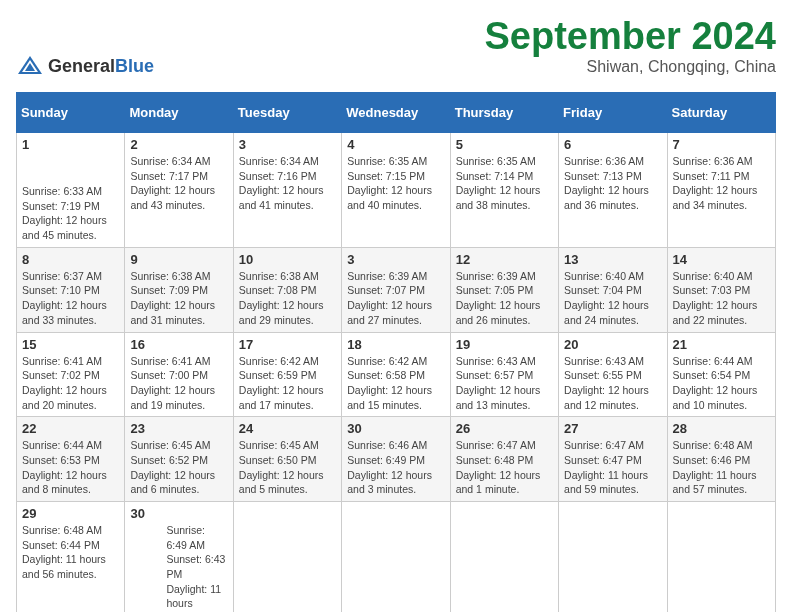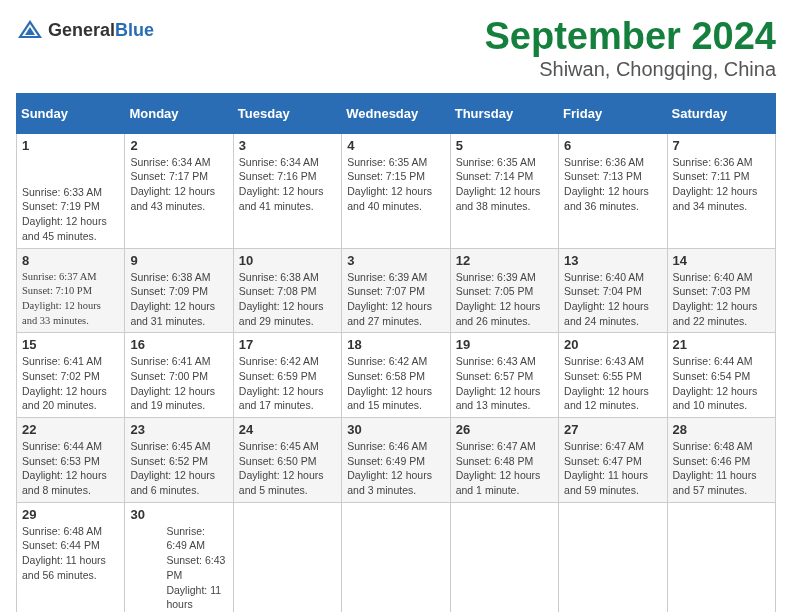--- a/index.html
+++ b/index.html
@@ -13,20 +13,21 @@
     .header {
       display: flex;
       justify-content: space-between;
       align-items: flex-start;
       margin-bottom: 12px;
     }
     .logo {
       display: flex;
       align-items: center;
       gap: 4px;
+      margin-top: 36px;
     }
     .logo-text-general {
       font-size: 18px;
       font-weight: bold;
       color: #333;
       line-height: 1;
     }
     .logo-text-blue {
       font-size: 18px;
       font-weight: bold;
@@ -40,21 +41,21 @@
     .title-block {
       text-align: right;
     }
     .title-block h1 {
       font-size: 38px;
       font-weight: bold;
       color: #15803d;
       line-height: 1.1;
     }
     .title-block h2 {
-      font-size: 20px;
+      font-size: 16px;
       font-weight: normal;
       color: #555;
     }
     table {
       width: 100%;
       border-collapse: collapse;
       font-size: 11px;
     }
     thead tr th {
       background-color: #2a6db5;
@@ -172,21 +173,21 @@
           <span class="day-num">7</span>
           <div class="day-info" style="white-space: pre-line;">Sunrise: 6:36 AM
 Sunset: 7:11 PM
 Daylight: 12 hours
 and 34 minutes.</div>
         </td>
       </tr>
       <tr>
         <td>
           <span class="day-num">8</span>
-          <div class="day-info" style="white-space: pre-line; font-family: Liberation Serif, serif;">Sunrise: 6:37 AM
+          <div class="day-info" style="white-space: pre-line;">Sunrise: 6:37 AM
 Sunset: 7:10 PM
 Daylight: 12 hours
 and 33 minutes.</div>
         </td>
         <td>
           <span class="day-num">9</span>
           <div class="day-info" style="white-space: pre-line;">Sunrise: 6:38 AM
 Sunset: 7:09 PM
 Daylight: 12 hours
 and 31 minutes.</div>

